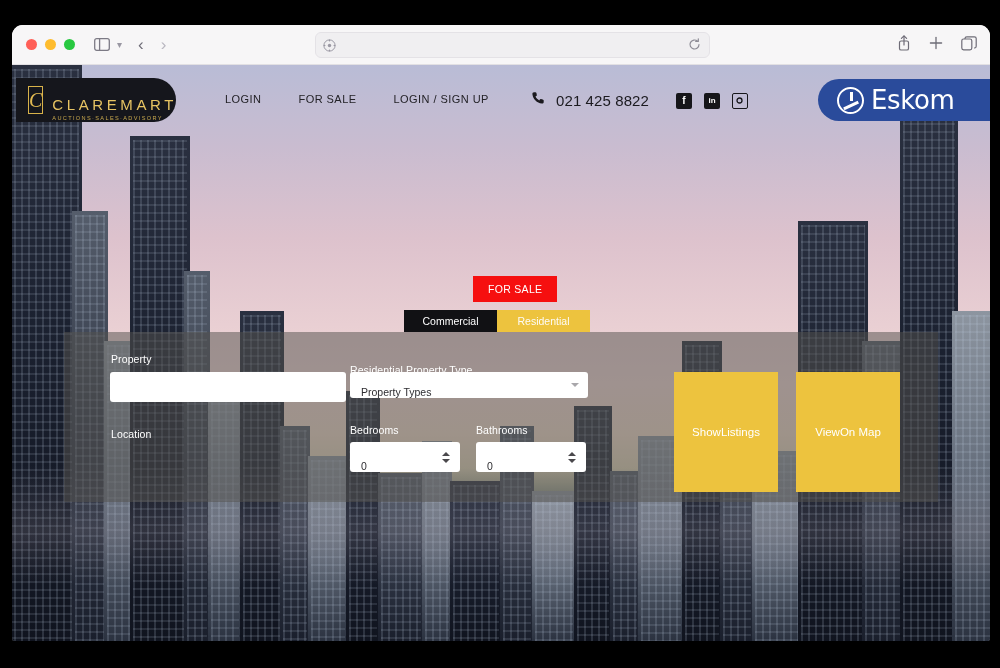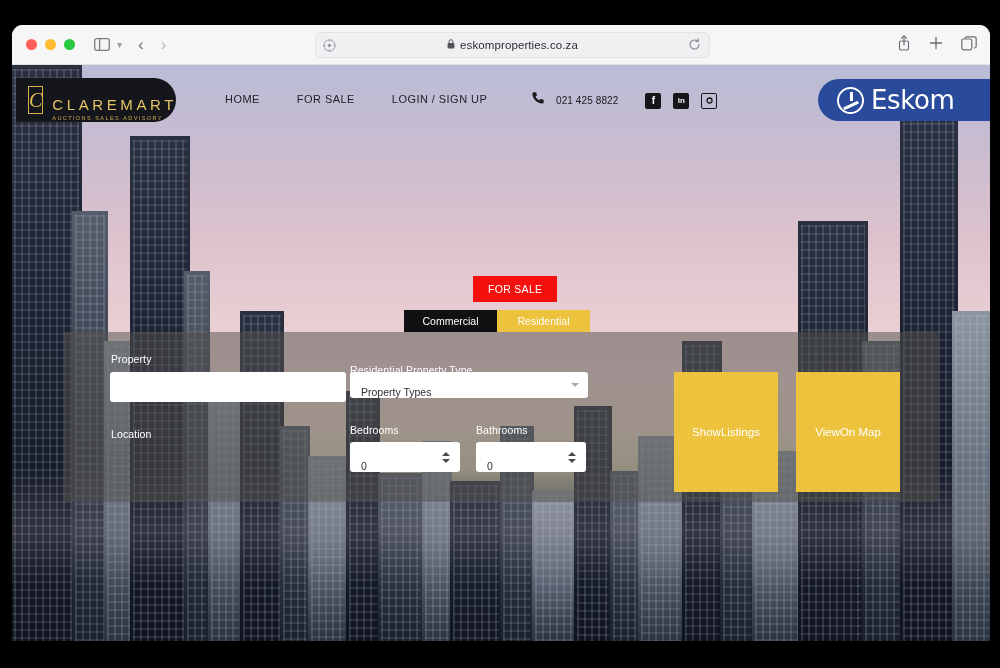--- a/index.html
+++ b/index.html
@@ -134,21 +134,21 @@
   .nav { position: absolute; left: 213px; top: 28px; display: flex; gap: 37px; }
   .nav a {
     color: #232227; font-size: 11px; letter-spacing: 0.45px;
     text-decoration: none; font-weight: 400;
   }
 
   .contact {
     position: absolute; left: 519px; top: 26px;
     display: flex; align-items: center; gap: 10px;
   }
-  .phone-num { font-size: 10px; color: #1b1a1f; letter-spacing: 0.1px; }
+  .phone-num { font-size: 15px; color: #1b1a1f; letter-spacing: 0.1px; }
   .socials { display: flex; gap: 12px; margin-left: 17px; }
   .sq-icon {
     width: 16px; height: 16px; background: #16161a;
     border-radius: 2px;
     display: flex; align-items: center; justify-content: center;
     color: #fff; font-size: 10px; font-weight: 700;
   }
   .sq-icon.outline {
     background: transparent; border: 1.7px solid #16161a; color: #16161a;
   }
@@ -269,29 +269,20 @@
     <div class="urlbar">
       <span class="url-left">
         <svg width="13" height="13" viewBox="0 0 13 13">
             <circle cx="6.5" cy="6.5" r="5.6" fill="none" stroke="#9a98a3" stroke-width="1"></circle>
             <circle cx="6.5" cy="6.5" r="1.7" fill="#9a98a3"></circle>
             <line x1="6.5" y1="0.6" x2="6.5" y2="2.4" stroke="#9a98a3" stroke-width="1"></line>
             <line x1="6.5" y1="10.6" x2="6.5" y2="12.4" stroke="#9a98a3" stroke-width="1"></line>
             <line x1="0.6" y1="6.5" x2="2.4" y2="6.5" stroke="#9a98a3" stroke-width="1"></line>
             <line x1="10.6" y1="6.5" x2="12.4" y2="6.5" stroke="#9a98a3" stroke-width="1"></line>
           </svg>
-      </span>
-      <span class="url-text">
-        <span class="lock">
-          <svg width="8" height="10" viewBox="0 0 8 10">
-              <rect x="0.6" y="4" width="6.8" height="5.4" rx="1" fill="#55535c"></rect>
-              <path d="M2.1 4V2.6a1.9 1.9 0 0 1 3.8 0V4" fill="none" stroke="#55535c" stroke-width="1"></path>
-            </svg>
-        </span>
-        <span>eskomproperties.co.za</span>
       </span>
       <span class="url-reload">
         <svg width="13" height="13" viewBox="0 0 13 13">
             <path d="M11 6.5a4.5 4.5 0 1 1-1.5-3.35" fill="none" stroke="#8d8b95" stroke-width="1.2" stroke-linecap="round"></path>
             <path d="M10.3 0.8v2.6H7.7" fill="none" stroke="#8d8b95" stroke-width="1.2" stroke-linecap="round" stroke-linejoin="round"></path>
           </svg>
       </span>
     </div>
 
     <div class="tb-right">
@@ -355,21 +346,21 @@
 
       <div class="logo">
         <div class="logo-mark">C</div>
         <div class="logo-text">
           <div class="logo-name">CLAREMART</div>
           <div class="logo-sub">AUCTIONS·SALES·ADVISORY</div>
         </div>
       </div>
 
       <div class="nav">
-        <a href="#">HOME</a>
+        <a href="#">LOGIN</a>
         <a href="#">FOR SALE</a>
         <a href="#">LOGIN / SIGN UP</a>
       </div>
 
       <div class="contact">
         <span>
           <svg width="15" height="15" viewBox="0 0 15 15">
               <path d="M3 1.3c-1 0-1.8.9-1.6 1.9.6 4.9 4.5 8.8 9.4 9.4 1 .1 1.9-.6 1.9-1.6V9.6c0-.6-.4-1.1-1-1.2l-1.7-.3c-.5-.1-1 .1-1.2.5l-.5.8C6.6 8.6 5.3 7.3 4.5 5.6l.8-.5c.4-.3.6-.8.5-1.2L5.5 2.2c-.1-.5-.6-.9-1.2-.9H3z" fill="#1b1a1f"></path>
             </svg>
         </span>

